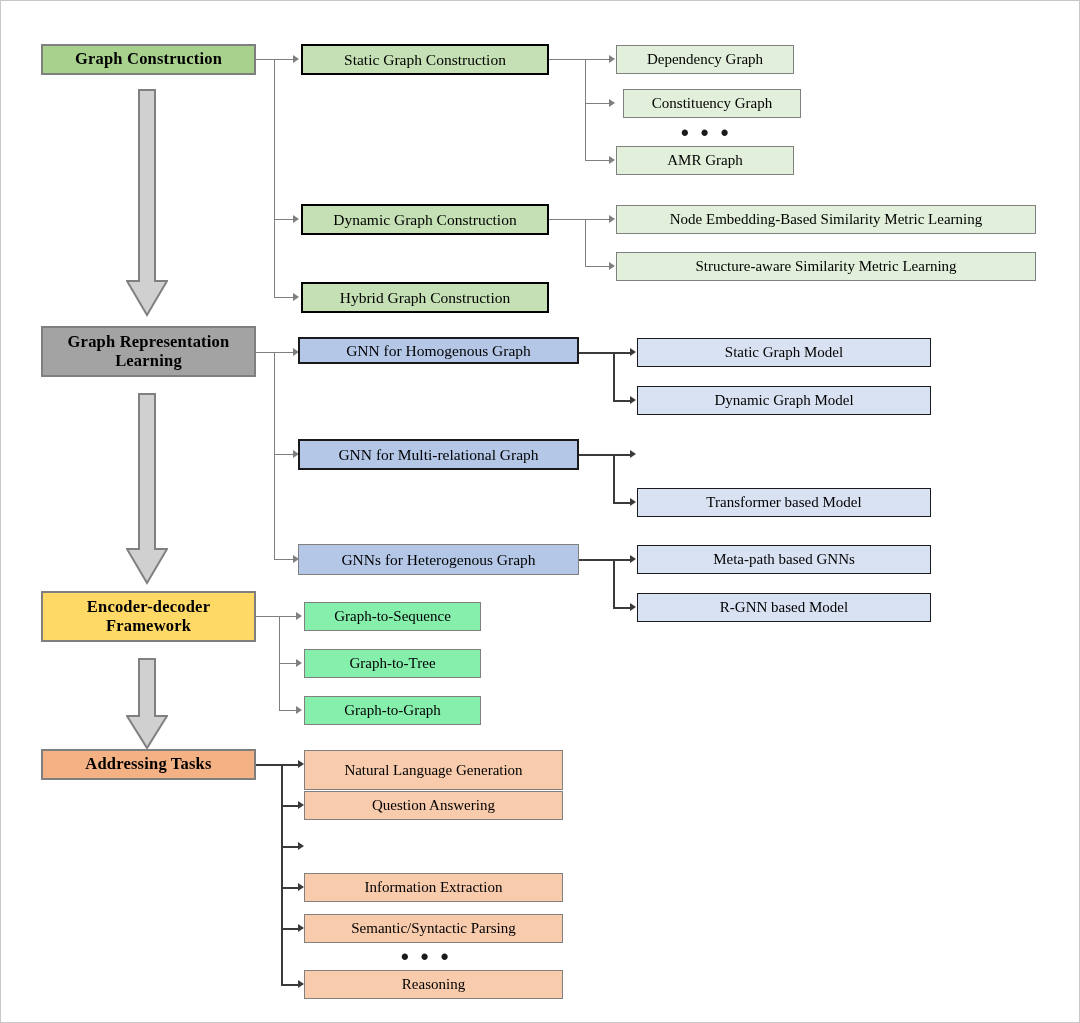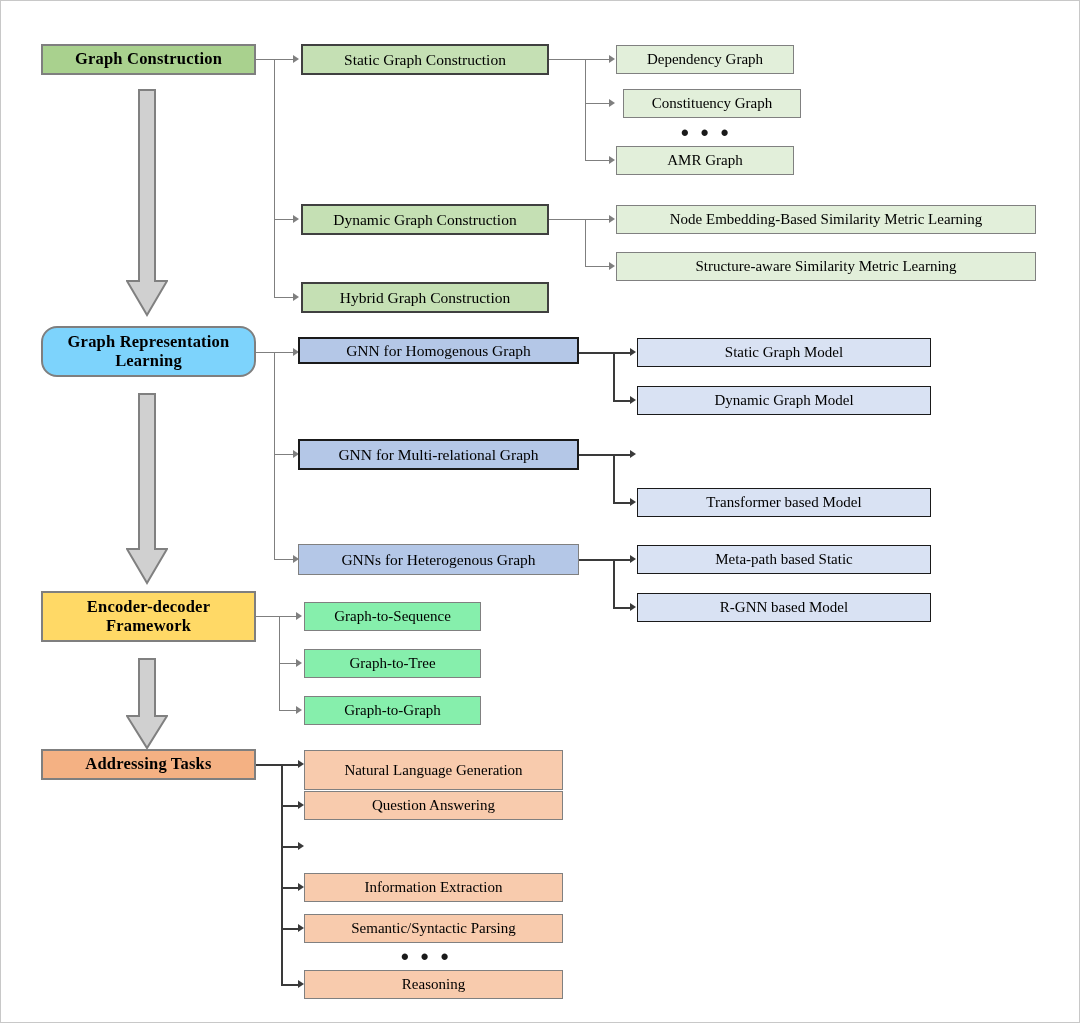--- a/index.html
+++ b/index.html
@@ -28,24 +28,24 @@
 
   
   .root{
     font-weight:bold;
     border:2px solid #7f7f7f;
     font-size:16.5px;
     letter-spacing:0.2px;
   }
   
   .g-root{background:#a9d18e;}
-  .g-mid {background:#c5e0b4;border:2px solid #404040;}
+  .g-mid {background:#c5e0b4;border:2px solid #000000;}
   .g-leaf{background:#e2efda;border:1.6px solid #808080;}
   
-  .b-root{background:#7dd3fc;border-radius:16px;}
+  .b-root{background:#a3a3a3;}
   .b-mid {background:#b4c7e7;border:2.2px solid #1a1a1a;}
   .b-mid-light{background:#b4c7e7;border:1.6px solid #808080;}
   .b-leaf{background:#d9e2f3;border:1.8px solid #1a1a1a;}
   
   .y-root{background:#ffd966;}
   .y-leaf{background:#86efac;border:1.6px solid #808080;}
   
   .o-root{background:#f4b183;}
   .o-leaf{background:#f8cbad;border:1.6px solid #808080;}
 
@@ -174,21 +174,21 @@
 
   <div class="node b-leaf leaf-size" style="left:636px;top:487px;width:294px;height:29px;">Transformer based Model</div>
 
   <div class="ln dark h" style="left:578px;top:558px;width:35px;"></div>
   <div class="ln dark v" style="left:612px;top:558px;height:49px;"></div>
   <div class="ln dark h" style="left:612px;top:558px;width:18px;"></div>
   <div class="ah dark" style="left:629px;top:554px;"></div>
   <div class="ln dark h" style="left:612px;top:606px;width:18px;"></div>
   <div class="ah dark" style="left:629px;top:602px;"></div>
 
-  <div class="node b-leaf leaf-size" style="left:636px;top:544px;width:294px;height:29px;">Meta-path based Static</div>
+  <div class="node b-leaf leaf-size" style="left:636px;top:544px;width:294px;height:29px;">Meta-path based GNNs</div>
   <div class="node b-leaf leaf-size" style="left:636px;top:592px;width:294px;height:29px;">R-GNN based Model</div>
 
   <div class="bigarrow" style="left:125px;top:392px;">
     <svg width="42" height="192" viewBox="0 0 42 192">
       <polygon points="13,1 29,1 29,156 41,156 21,190 1,156 13,156" fill="#d0d0d0" stroke="#808080" stroke-width="2"></polygon>
     </svg>
   </div>
 
   <div class="node root y-root wrap" style="left:40px;top:590px;width:215px;height:51px;padding:0 6px;">Encoder-decoder Framework</div>
 

